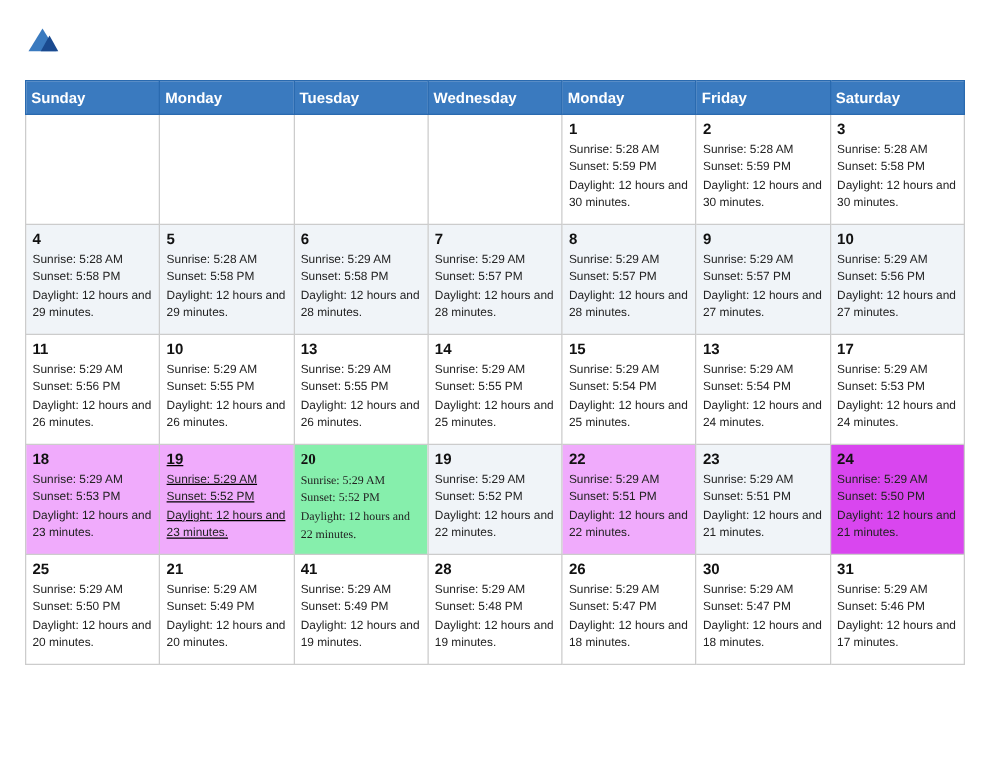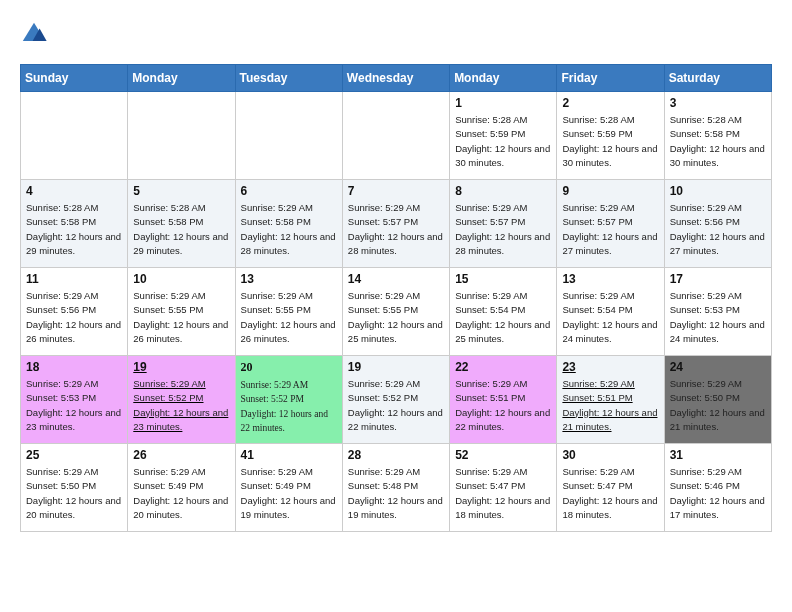--- a/index.html
+++ b/index.html
@@ -256,60 +256,60 @@
           <div class="day-info" style="white-space: pre-line;">Sunrise: 5:29 AM
 Sunset: 5:52 PM
 Daylight: 12 hours and 22 minutes.</div>
         </td>
         <td style="background: #f0abfc;">
           <div class="day-number">22</div>
           <div class="day-info" style="white-space: pre-line;">Sunrise: 5:29 AM
 Sunset: 5:51 PM
 Daylight: 12 hours and 22 minutes.</div>
         </td>
-        <td style="background: rgb(240, 244, 248); text-decoration: underline;">
+        <td style="background: rgb(240, 244, 248);">
           <div class="day-number">23</div>
           <div class="day-info" style="white-space: pre-line;">Sunrise: 5:29 AM
 Sunset: 5:51 PM
 Daylight: 12 hours and 21 minutes.</div>
         </td>
-        <td style="background: #737373; margin-left: 43px;">
+        <td style="background: #d946ef; margin-left: 43px;">
           <div class="day-number">24</div>
           <div class="day-info" style="white-space: pre-line;">Sunrise: 5:29 AM
 Sunset: 5:50 PM
 Daylight: 12 hours and 21 minutes.</div>
         </td>
       </tr>
       <tr>
         <td>
           <div class="day-number">25</div>
           <div class="day-info" style="white-space: pre-line;">Sunrise: 5:29 AM
 Sunset: 5:50 PM
 Daylight: 12 hours and 20 minutes.</div>
         </td>
         <td>
-          <div class="day-number">26</div>
+          <div class="day-number">21</div>
           <div class="day-info" style="white-space: pre-line;">Sunrise: 5:29 AM
 Sunset: 5:49 PM
 Daylight: 12 hours and 20 minutes.</div>
         </td>
         <td>
           <div class="day-number">41</div>
           <div class="day-info" style="white-space: pre-line;">Sunrise: 5:29 AM
 Sunset: 5:49 PM
 Daylight: 12 hours and 19 minutes.</div>
         </td>
         <td>
           <div class="day-number">28</div>
           <div class="day-info" style="white-space: pre-line;">Sunrise: 5:29 AM
 Sunset: 5:48 PM
 Daylight: 12 hours and 19 minutes.</div>
         </td>
         <td>
-          <div class="day-number">52</div>
+          <div class="day-number">26</div>
           <div class="day-info" style="white-space: pre-line;">Sunrise: 5:29 AM
 Sunset: 5:47 PM
 Daylight: 12 hours and 18 minutes.</div>
         </td>
         <td>
           <div class="day-number">30</div>
           <div class="day-info" style="white-space: pre-line;">Sunrise: 5:29 AM
 Sunset: 5:47 PM
 Daylight: 12 hours and 18 minutes.</div>
         </td>

